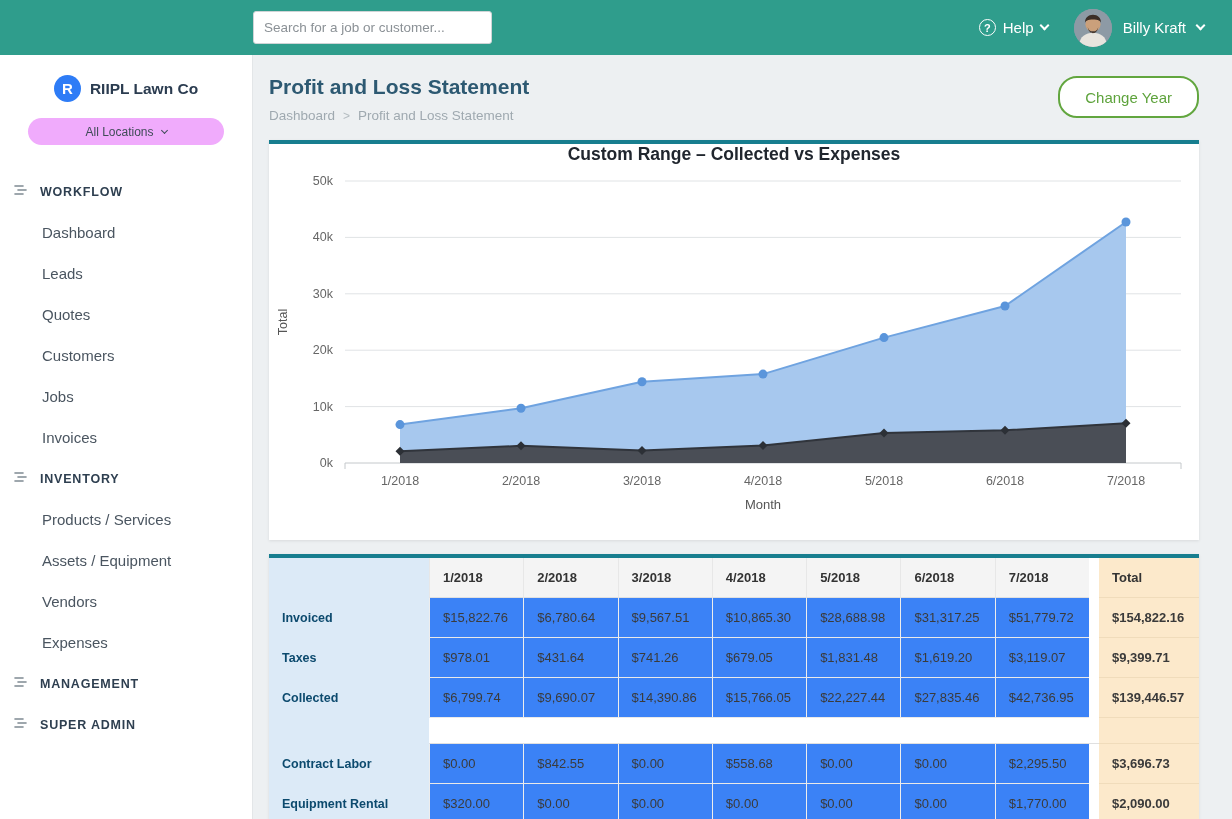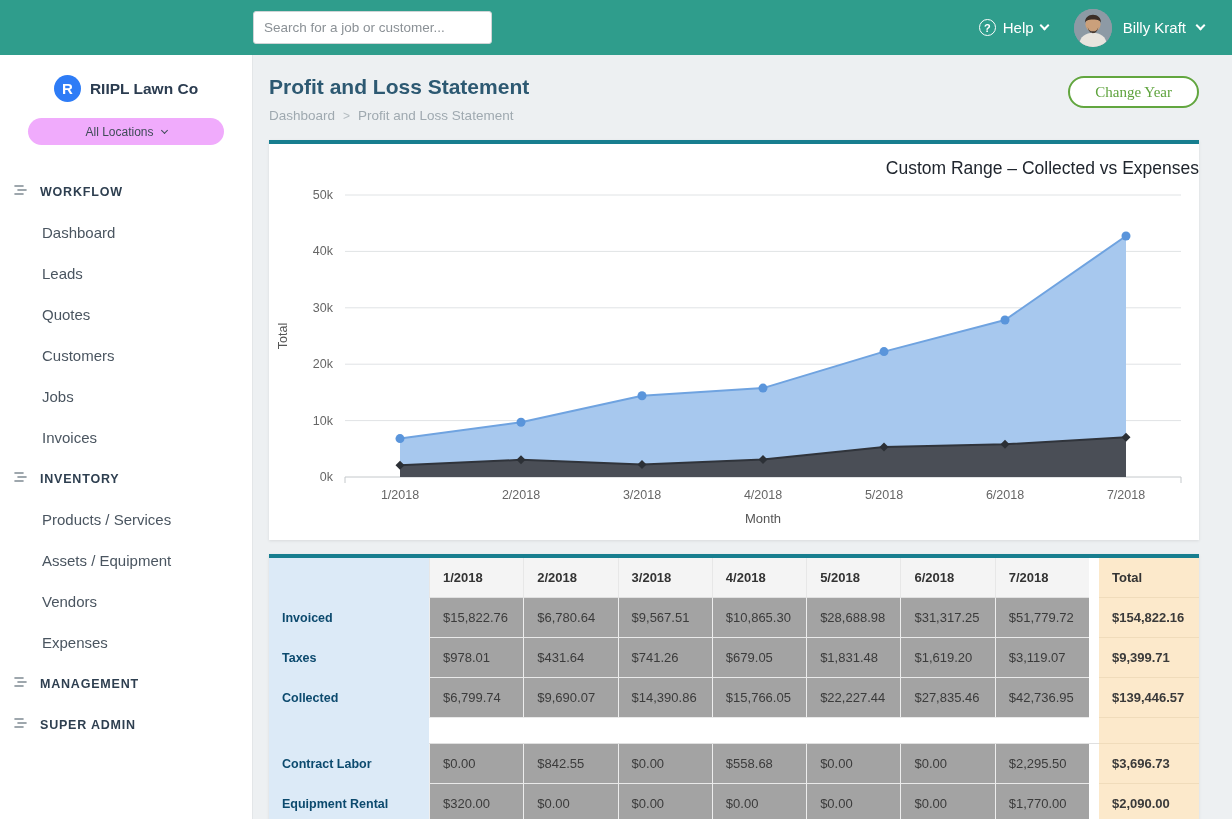--- a/index.html
+++ b/index.html
@@ -50,46 +50,46 @@
     font-size:15px; cursor:pointer; }
 
   
   .main { position:absolute; left:253px; top:55px; right:0; bottom:0; overflow:hidden; }
   .page-head { position:relative; padding:20px 33px 0 16px; }
   .page-title { font-size:21px; font-weight:bold; color:#2D5972; }
   .breadcrumb { margin-top:9px; font-size:13.5px; color:#9FA9B0;
     display:flex; align-items:center; gap:8px; }
   .crumb-link { cursor:pointer; }
   .crumb-sep { color:#B3BBC0; font-size:12px; }
-  .change-year-btn { position:absolute; right:33px; top:21px; height:32px;
+  .change-year-btn { position:absolute; right:33px; top:21px; height:42px;
     padding:1px 25px; border:2px solid #62A63F; border-radius:19px; background:#fff;
-    color:#5EA33C; font-size:15px; cursor:pointer; font-family:Liberation Serif, serif; }
+    color:#5EA33C; font-size:15px; cursor:pointer; font-family:Liberation Sans, sans-serif; }
 
   .card { margin:17px 33px 0 16px; background:#fff; border-top:4px solid #177E8F;
     box-shadow:0 1px 3px rgba(0,0,0,.09); }
   .chart-card { height:400px; }
-  .chart-title { text-align:right; padding-top:14px; font-size:17.5px;
-    font-weight:400; color:#20262e; }
+  .chart-title { text-align:center; font-size:17.5px;
+    font-weight:700; color:#20262e; }
   .chart-wrap { margin-top:2px; }
   .chart-wrap text { font-family:"Liberation Sans", sans-serif; }
 
   .table-card { margin-top:14px; }
   .t-row { display:grid; grid-template-columns:160px repeat(7,1fr) 10px 100px; }
   .t-header-row { height:40px; }
   .t-data-row { height:40px; }
   .t-spacer-row { height:26px; }
   .t-cell { display:flex; align-items:center; padding-left:13px; overflow:hidden;
     white-space:nowrap; }
   .t-label-head, .t-label, .t-label-spacer { background:#DCEAF7; }
   .t-label { font-weight:bold; font-size:12.5px; color:#0c4a6e; }
   .t-th { background:#F4F4F4; font-weight:bold; font-size:13px; color:#333;
     border-left:1px solid #E7E7E7; border-bottom:1px solid #E0E0E0; }
   .t-th-total { background:#FCE9CB; font-weight:bold; font-size:13px; color:#333;
     border-bottom:1px solid #F0DCBB; }
-  .t-val { background:#a3a3a3; font-size:13px; color:#3B3B3B;
+  .t-val { background:#3b82f6; font-size:13px; color:#3B3B3B;
     border-left:1px solid #EDEDED; border-bottom:1px solid #E9E9E9; }
   .t-total { background:#FCE9CB; font-weight:bold; font-size:13px; color:#3A3A3A;
     border-bottom:1px solid #F0DCBB; }
   .t-gap { background:#fff; }
   .t-spacer-mid { background:#fff; grid-column:2 / span 8;
     border-bottom:1px solid #E0E0E0; }
 </style>
 </head>
 <body>
 

